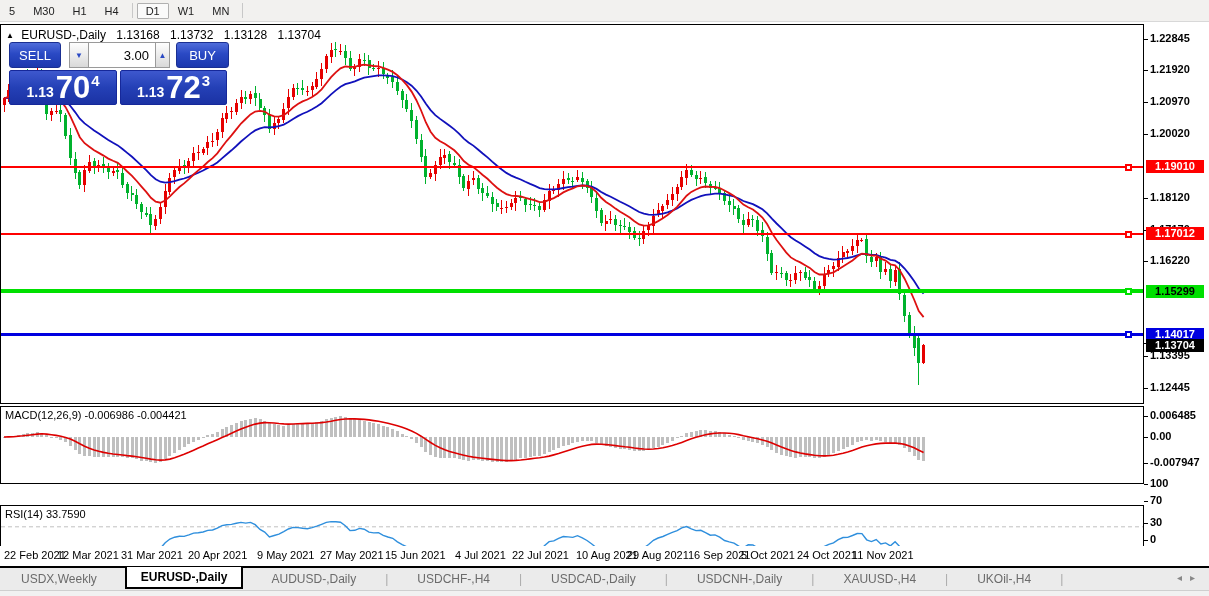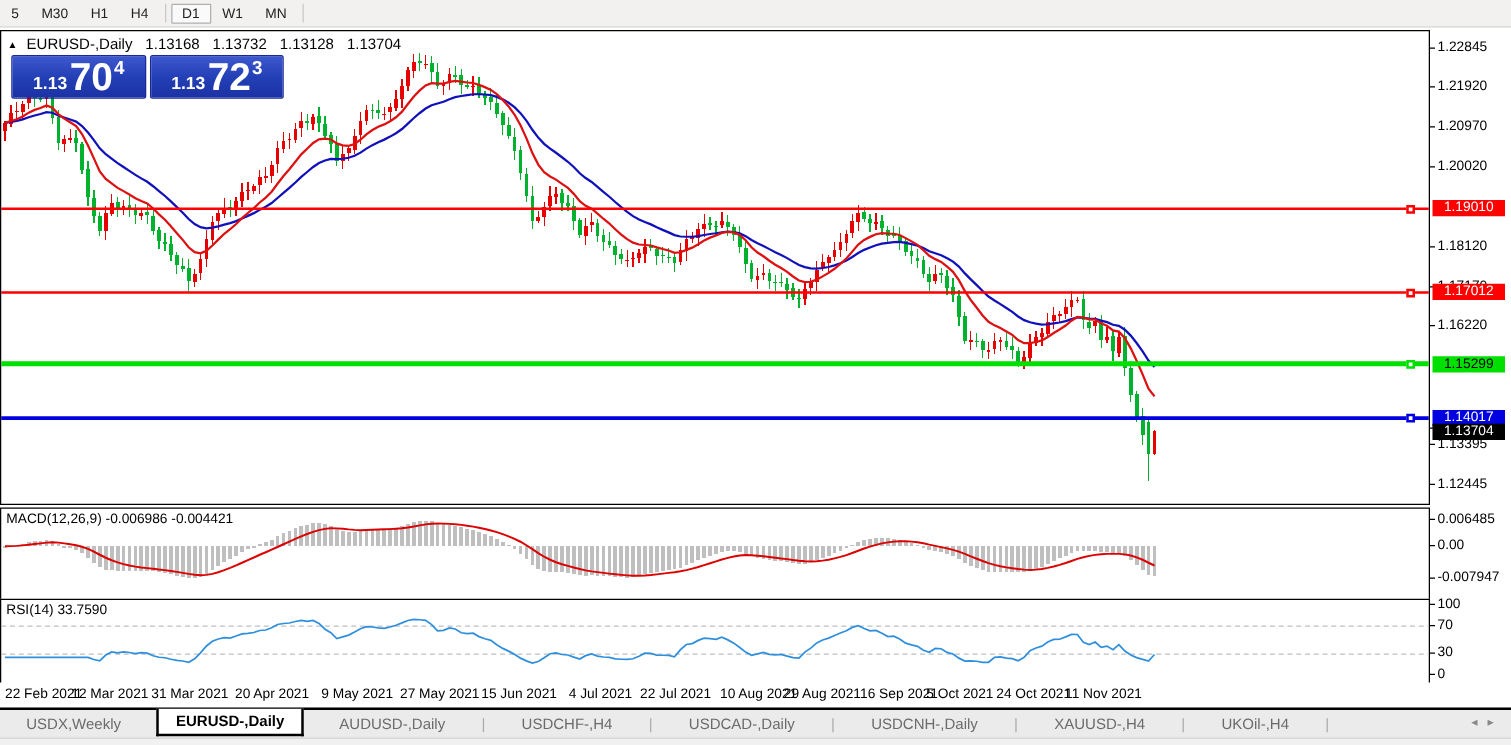--- a/index.html
+++ b/index.html
@@ -6,30 +6,30 @@
   #screen{position:relative;width:1209px;height:596px;background:#fff;overflow:hidden;font-family:"Liberation Sans",sans-serif;}
   
   .tf-bar{position:absolute;left:0;top:0;width:1209px;height:21px;background:#f2f1ef;border-bottom:1px solid #d8d8d8;display:flex;align-items:center;font-size:11px;color:#222;}
   .tf-item{padding:2px 9px;cursor:default;}
   .tf-item.active{background:#fafafa;border:1px solid #b0b0b0;padding:1px 8px;border-radius:1px;}
   .tf-sep{width:1px;height:15px;background:#c8c8c8;margin:0 4px;}
   
   .panel{position:absolute;left:0;width:1144px;background:#fff;border:1px solid #000;box-sizing:border-box;}
   #main-panel{top:24px;height:380px;}
   #macd-panel{top:406px;height:78px;}
-  #rsi-panel{top:479px;height:70px;}
+  #rsi-panel{top:505px;height:70px;}
   .panel svg{position:absolute;left:0;top:0;}
   .chart-title{position:absolute;left:5px;top:3px;font-size:12px;color:#000;white-space:nowrap;z-index:6;}
   .chart-title b{font-weight:normal;}
   .chart-title .num{margin-left:7px;}
   .ind-title{position:absolute;left:4px;top:2px;font-size:11px;color:#000;z-index:5;white-space:nowrap;}
   .hline{position:absolute;left:0;z-index:3;}
   .hline .sq{position:absolute;width:7px;height:7px;background:#fff;box-sizing:border-box;}
   
-  #axis-layer{position:absolute;left:1144px;top:0;width:65px;height:596px;z-index:4;}
+  #axis-layer{position:absolute;left:1144px;top:0;width:65px;height:596px;z-index:4;font-weight:bold;}
   .ytick{position:absolute;left:0;font-size:11px;color:#000;white-space:nowrap;}
   .ytick .tickmark{display:inline-block;width:4px;height:1px;background:#000;vertical-align:middle;margin-right:2px;}
   .badge{position:absolute;left:2px;width:58px;height:13px;font-size:11px;line-height:13px;text-align:center;z-index:5;}
   
   #trade-panel{position:absolute;left:8px;top:17px;width:220px;z-index:10;}
   .tp-row1{display:flex;height:26px;align-items:stretch;}
   .btn-trade{background:linear-gradient(180deg,#4f6cda 0%,#2a49c4 45%,#1c38ae 100%);border:1px solid #1a2f92;border-radius:3px;color:#fff;font-size:13px;display:flex;align-items:center;justify-content:center;box-sizing:border-box;cursor:pointer;}
   #sell-btn{width:52px;}
   #buy-btn{width:53px;margin-left:6px;}
   .spin-btn{width:20px;background:linear-gradient(#fefefe,#d9d9d9);border:1px solid #9a9a9a;color:#2a49c4;font-size:8px;display:flex;align-items:center;justify-content:center;box-sizing:border-box;cursor:pointer;}
@@ -481,20 +481,31 @@
     <div class="chart-title">
       <span style="font-size:8px;vertical-align:1px;">▲</span>
       <b style="margin-left:4px;">EURUSD-,Daily</b>
       <span class="num">1.13168</span>
       <span class="num">1.13732</span>
       <span class="num">1.13128</span>
       <span class="num">1.13704</span>
     </div>
 
     <div id="trade-panel">
+      <div class="tp-row1">
+        <div class="btn-trade" id="sell-btn">SELL</div>
+        <div class="spin-btn" style="margin-left:8px;">
+          <span>▼</span>
+        </div>
+        <div id="vol-field">3.00</div>
+        <div class="spin-btn" style="width:15px;">
+          <span>▲</span>
+        </div>
+        <div class="btn-trade" id="buy-btn">BUY</div>
+      </div>
       <div class="tp-row2">
         <div class="price-box" id="sell-price">
           <span class="p-prefix">1.13</span>
           <span class="p-big">70</span>
           <span class="p-sup">4</span>
         </div>
         <div class="price-box" id="buy-price">
           <span class="p-prefix">1.13</span>
           <span class="p-big">72</span>
           <span class="p-sup">3</span>

